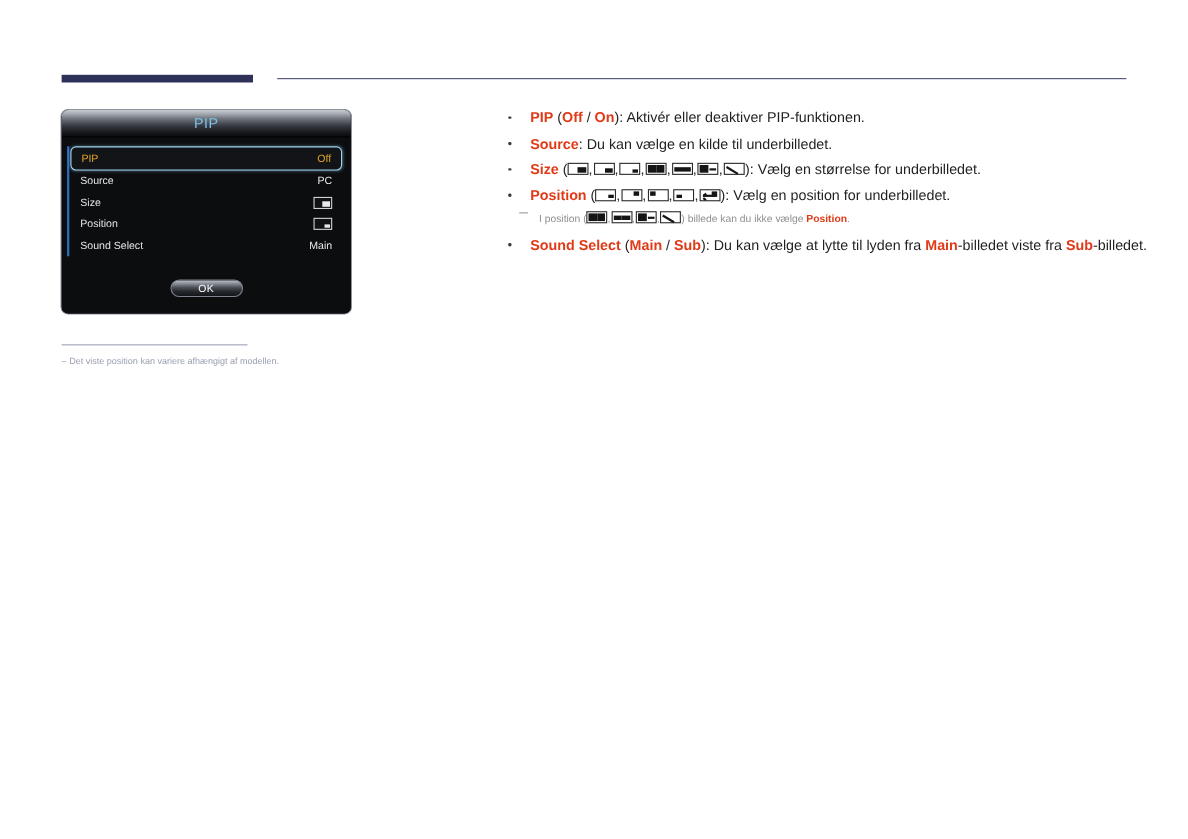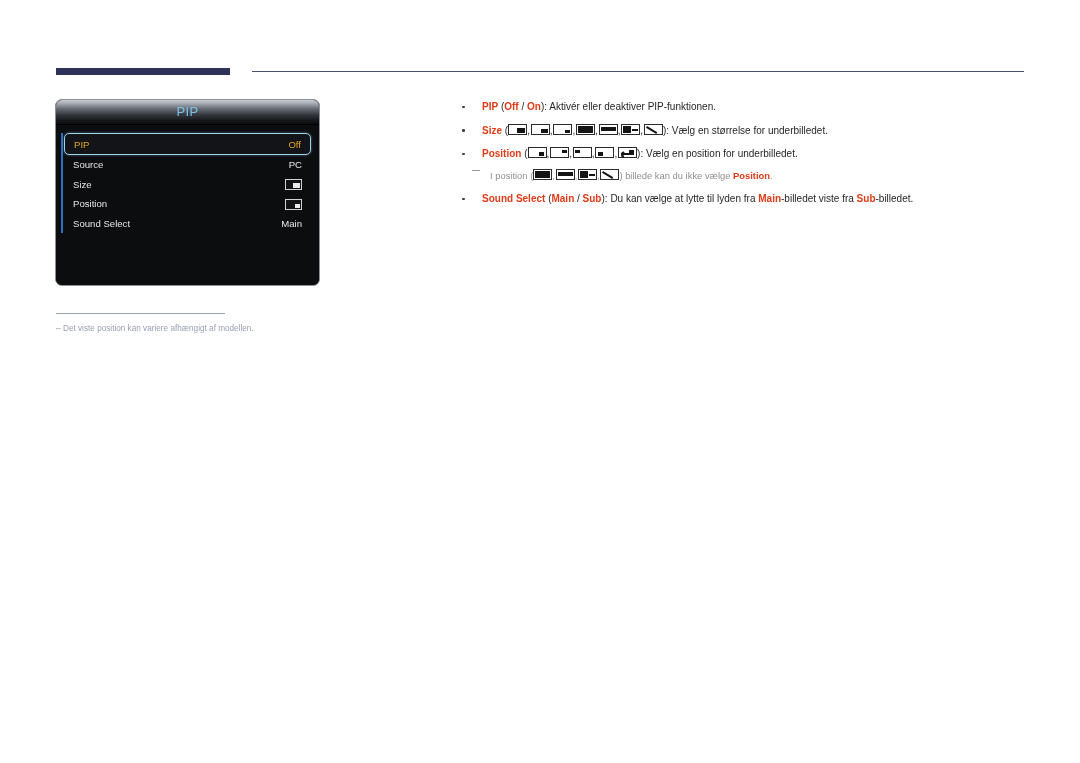--- a/index.html
+++ b/index.html
@@ -187,21 +187,21 @@
   .bullets {
     position: absolute;
     left: 460px;
     top: 100px;
     width: 570px;
   }
   .bullet {
     position: relative;
     padding-left: 22px;
     margin-bottom: 9.5px;
-    font-size: 10px;
+    font-size: 13px;
     line-height: 14px;
     color: #221f1f;
     white-space: nowrap;
   }
   .bullet > .dot {
     position: absolute;
     left: 2px;
     top: 5.5px;
     width: 2.6px;
     height: 2.6px;
@@ -315,34 +315,40 @@
         <span class="osd-value">
           <span class="mini pos-br"><i></i></span>
         </span>
       </div>
 
       <div class="osd-row">
         <span class="osd-label">Sound Select</span>
         <span class="osd-value">Main</span>
       </div>
 
+      <div class="osd-okwrap">
+        <span class="osd-ok">OK</span>
+      </div>
     </div>
   </div>
 
   <div class="note-rule"></div>
   <div class="note">
     <span class="dash">–</span><span>Det viste position kan variere afhængigt af modellen.</span>
   </div>
 
   <div class="bullets">
 
     <div class="bullet">
       <span class="dot"></span><span class="kw">PIP</span><span class="sep"> (</span><span class="kw">Off</span><span class="sep"> / </span><span class="kw">On</span><span class="sep">): </span><span>Aktivér eller deaktiver PIP-funktionen.</span>
     </div>
 
+    <div class="bullet">
+      <span class="dot"></span><span class="kw">Source</span><span class="sep">: </span><span>Du kan vælge en kilde til underbilledet.</span>
+    </div>
 
     <div class="bullet">
       <span class="dot"></span><span class="kw">Size</span><span class="sep"> (</span><span class="ico s1"><b></b></span><span class="sep">, </span><span class="ico s2"><b></b></span><span class="sep">, </span><span class="ico s3"><b></b></span><span class="sep">, </span><span class="ico s4"><b class="l"></b><b></b></span><span class="sep">, </span><span class="ico s5"><b class="l"></b><b></b></span><span class="sep">, </span><span class="ico s6"><b class="l"></b><b class="r"></b></span><span class="sep">, </span><span class="ico s7"><b></b></span><span class="sep">): </span><span>Vælg en størrelse for underbilledet.</span>
     </div>
 
     <div class="bullet">
       <span class="dot"></span><span class="kw">Position</span><span class="sep"> (</span><span class="ico p1"><b></b></span><span class="sep">, </span><span class="ico p2"><b></b></span><span class="sep">, </span><span class="ico p3"><b></b></span><span class="sep">, </span><span class="ico p4"><b></b></span><span class="sep">, </span><span class="ico p5"><b class="bx"></b><b class="ar"></b><b class="ah"></b><b class="ah2"></b></span><span class="sep">): </span><span>Vælg en position for underbilledet.</span>
     </div>
 
     <div class="subnote">

